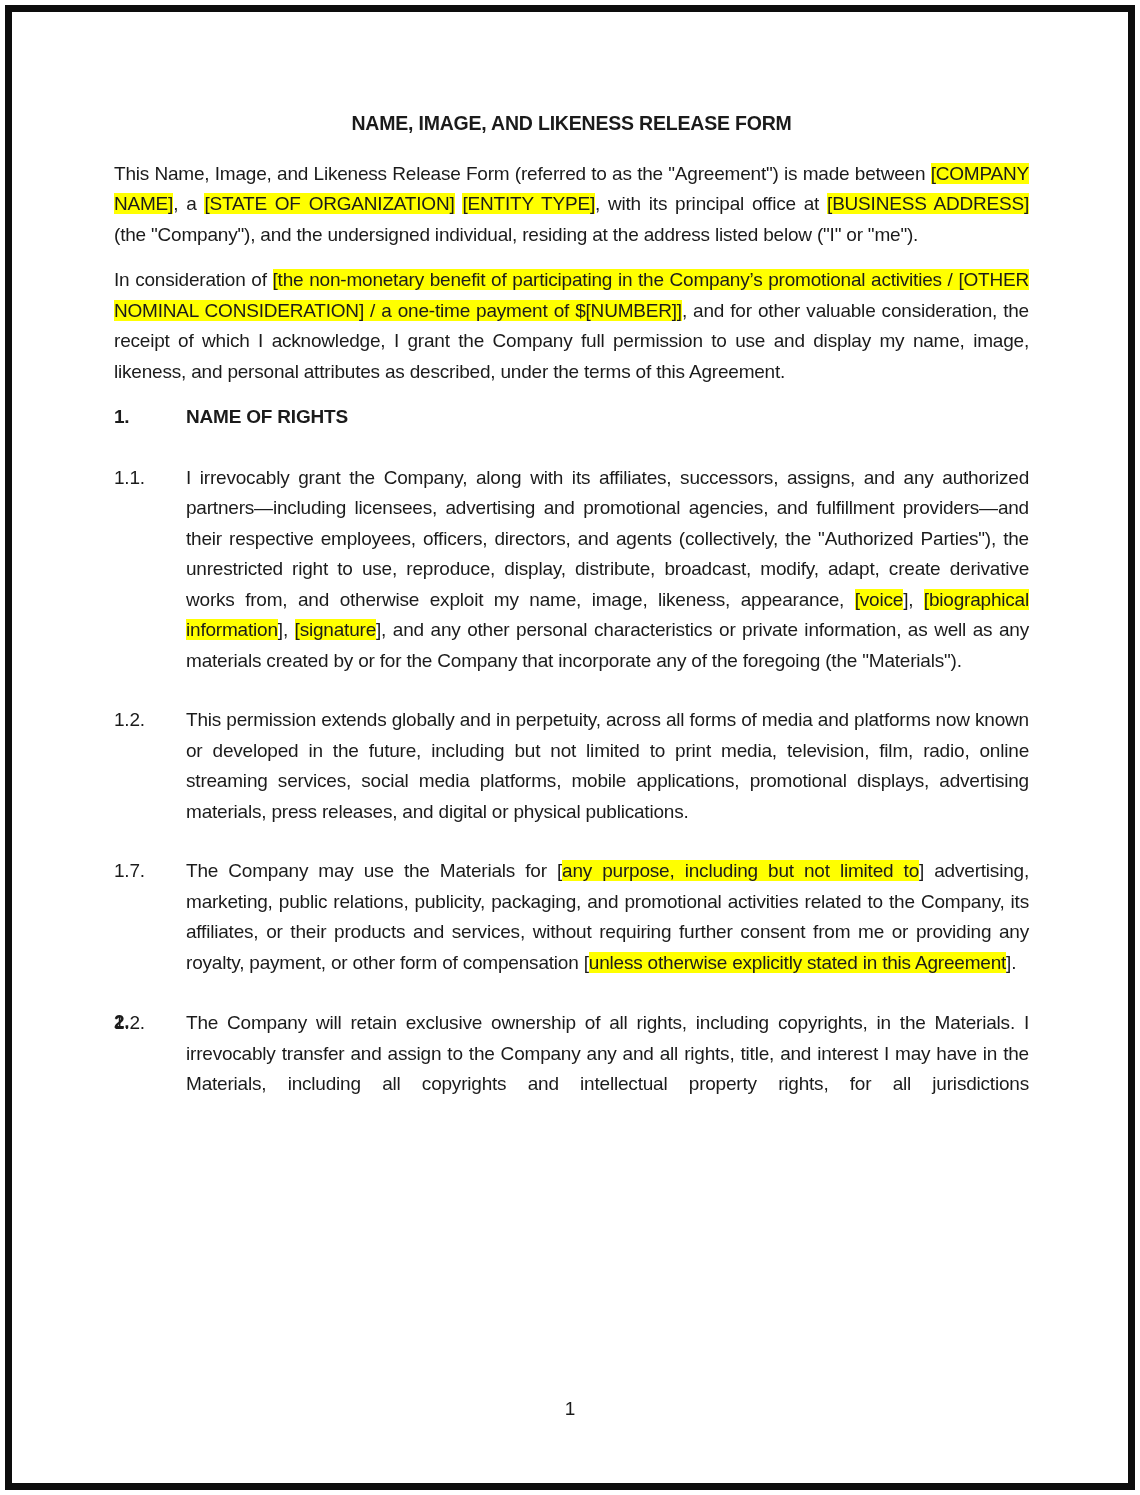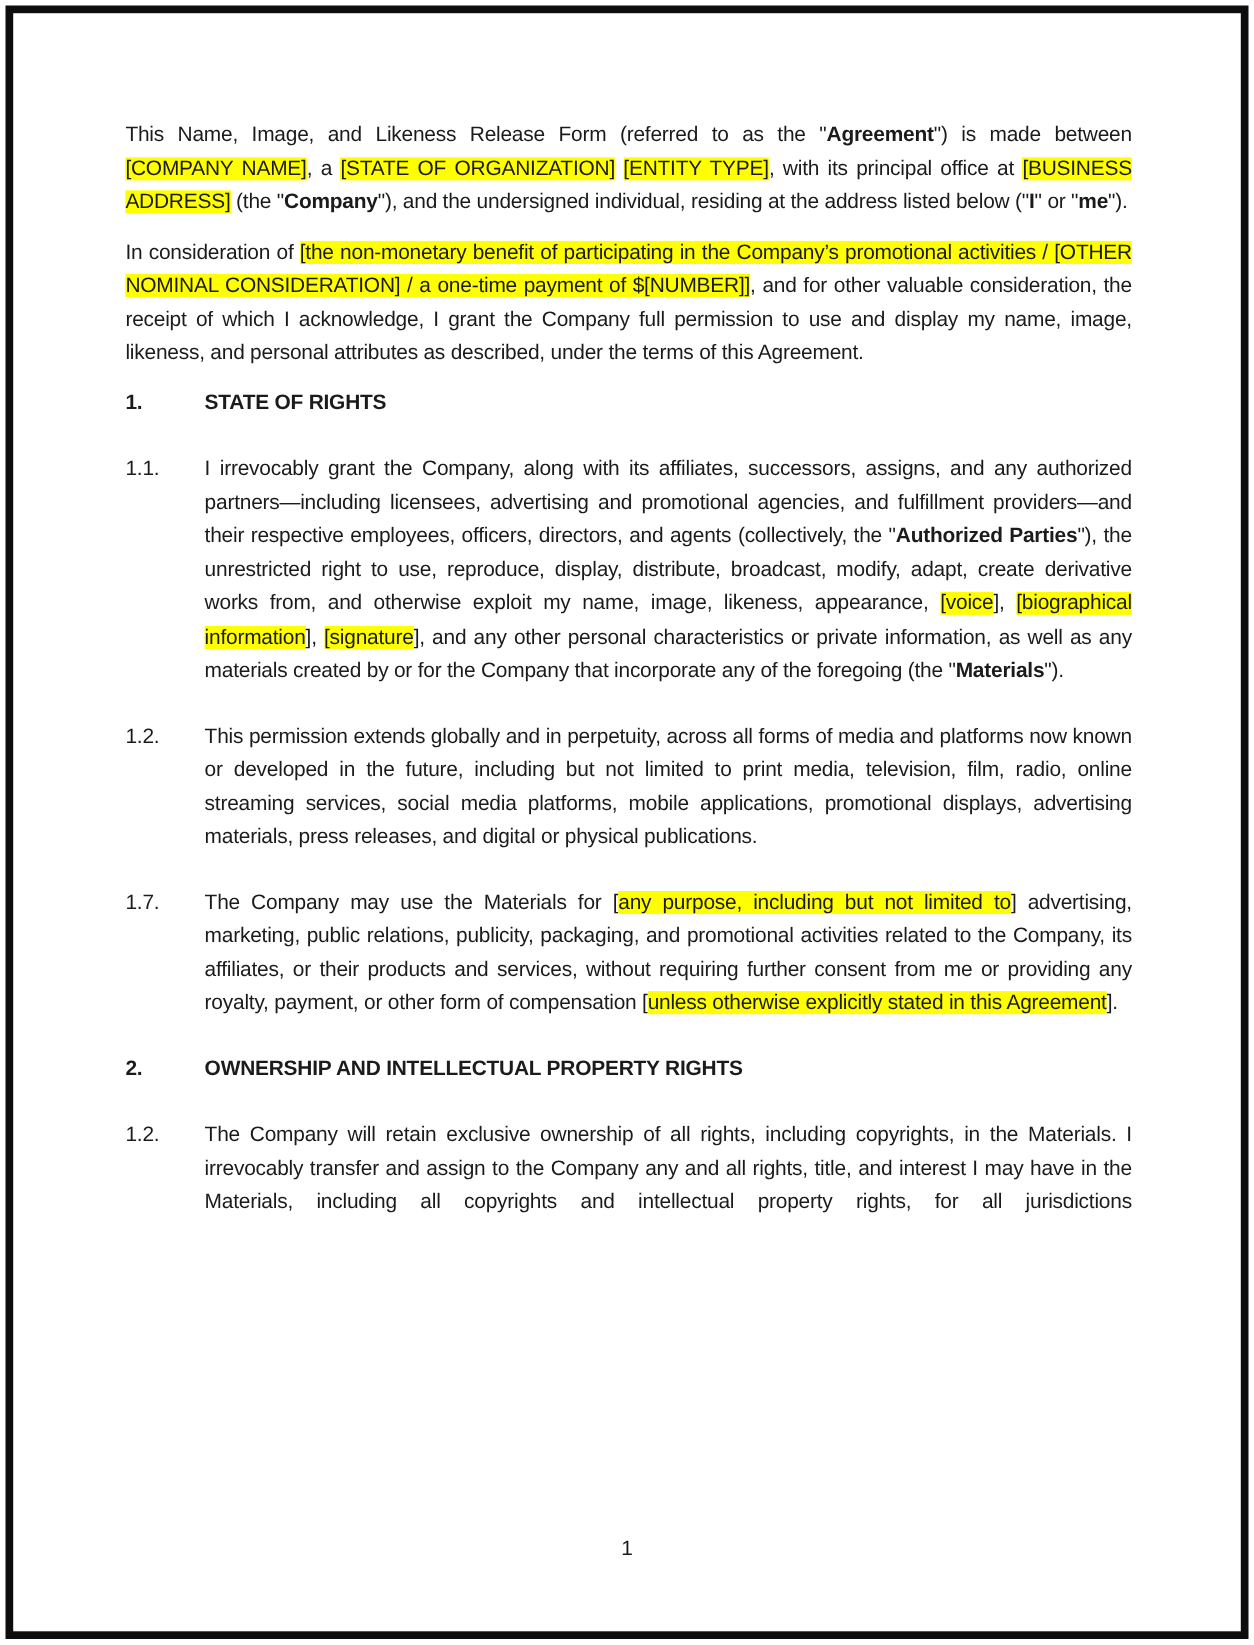--- a/index.html
+++ b/index.html
@@ -48,68 +48,68 @@
     padding-left: 72px;
     text-align: justify;
     margin: 0 0 29px 0;
   }
   .num {
     position: absolute;
     left: 0;
     top: 0;
     white-space: nowrap;
   }
-  .b { font-weight: 700; }
+  .b { font-weight: 400; }
   .hl { background-color: #ffff00; }
   .last-justify { text-align-last: justify; }
   .page-number {
     position: absolute;
     top: 1386px;
     left: 0;
     width: 100%;
     text-align: center;
     font-size: 19px;
     color: #1b1b1b;
   }
 </style>
 </head>
 <body>
 
 <div class="page" style="border-color: rgb(13, 13, 13);">
   <div class="content">
 
+    <h1 class="doc-title">NAME, IMAGE, AND LIKENESS RELEASE FORM</h1>
 
     <p class="para"><span>This Name, Image, and Likeness Release Form (referred to as the "</span><span class="b">Agreement</span><span>") is made between </span><span class="hl" style="background-color: rgb(255, 255, 0);">[COMPANY NAME]</span><span>, a </span><span class="hl" style="background-color: rgb(255, 255, 0);">[STATE OF ORGANIZATION]</span><span> </span><span class="hl" style="background-color: rgb(255, 255, 0);">[ENTITY TYPE]</span><span>, with its principal office at </span><span class="hl" style="background-color: rgb(255, 255, 0);">[BUSINESS ADDRESS]</span><span> (the "</span><span class="b">Company</span><span>"), and the undersigned individual, residing at the address listed below ("</span><span class="b">I</span><span>" or "</span><span class="b">me</span><span>").</span></p>
 
 
     <p class="para"><span>In consideration of </span><span class="hl" style="background-color: rgb(255, 255, 0);">[the non-monetary benefit of participating in the Company’s promotional activities / [OTHER NOMINAL CONSIDERATION] / a one-time payment of $[NUMBER]]</span><span>, and for other valuable consideration, the receipt of which I acknowledge, I grant the Company full permission to use and display my name, image, likeness, and personal attributes as described, under the terms of this Agreement.</span></p>
 
     <div class="section-heading">
       <span class="num">1.</span>
-      <span>STATE OF RIGHTS</span>
+      <span>NAME OF RIGHTS</span>
     </div>
 
     <div class="clause">
       <span class="num">1.1.</span>
       <span><span>I irrevocably grant the Company, along with its affiliates, successors, assigns, and any authorized partners—including licensees, advertising and promotional agencies, and fulfillment providers—and their respective employees, officers, directors, and agents (collectively, the "</span><span class="b">Authorized Parties</span><span>"), the unrestricted right to use, reproduce, display, distribute, broadcast, modify, adapt, create derivative works from, and otherwise exploit my name, image, likeness, appearance, </span><span class="hl" style="background-color: rgb(255, 255, 0);">[voice</span><span>], </span><span class="hl" style="background-color: rgb(255, 255, 0);">[biographical information</span><span>], </span><span class="hl" style="background-color: rgb(255, 255, 0);">[signature</span><span>], and any other personal characteristics or private information, as well as any materials created by or for the Company that incorporate any of the foregoing (the "</span><span class="b">Materials</span><span>").</span></span>
     </div>
 
     <div class="clause">
       <span class="num">1.2.</span>
       <span><span>This permission extends globally and in perpetuity, across all forms of media and platforms now known or developed in the future, including but not limited to print media, television, film, radio, online streaming services, social media platforms, mobile applications, promotional displays, advertising materials, press releases, and digital or physical publications.</span></span>
     </div>
 
     <div class="clause">
       <span class="num">1.7.</span>
       <span><span>The Company may use the Materials for [</span><span class="hl" style="background-color: rgb(255, 255, 0);">any purpose, including but not limited to</span><span>] advertising, marketing, public relations, publicity, packaging, and promotional activities related to the Company, its affiliates, or their products and services, without requiring further consent from me or providing any royalty, payment, or other form of compensation [</span><span class="hl" style="background-color: rgb(255, 255, 0);">unless otherwise explicitly stated in this Agreement</span><span>].</span></span>
     </div>
 
     <div class="section-heading">
       <span class="num">2.</span>
-      <span>OWNERSHIP AND INTELLECTUAL PROPERTY RIGHTS</span>
     </div>
 
     <div class="clause last-justify">
       <span class="num">1.2.</span>
       <span><span>The Company will retain exclusive ownership of all rights, including copyrights, in the Materials. I irrevocably transfer and assign to the Company any and all rights, title, and interest I may have in the Materials, including all copyrights and intellectual property rights, for all jurisdictions</span></span>
     </div>
 
   </div>
 
   <div class="page-number">1</div>

